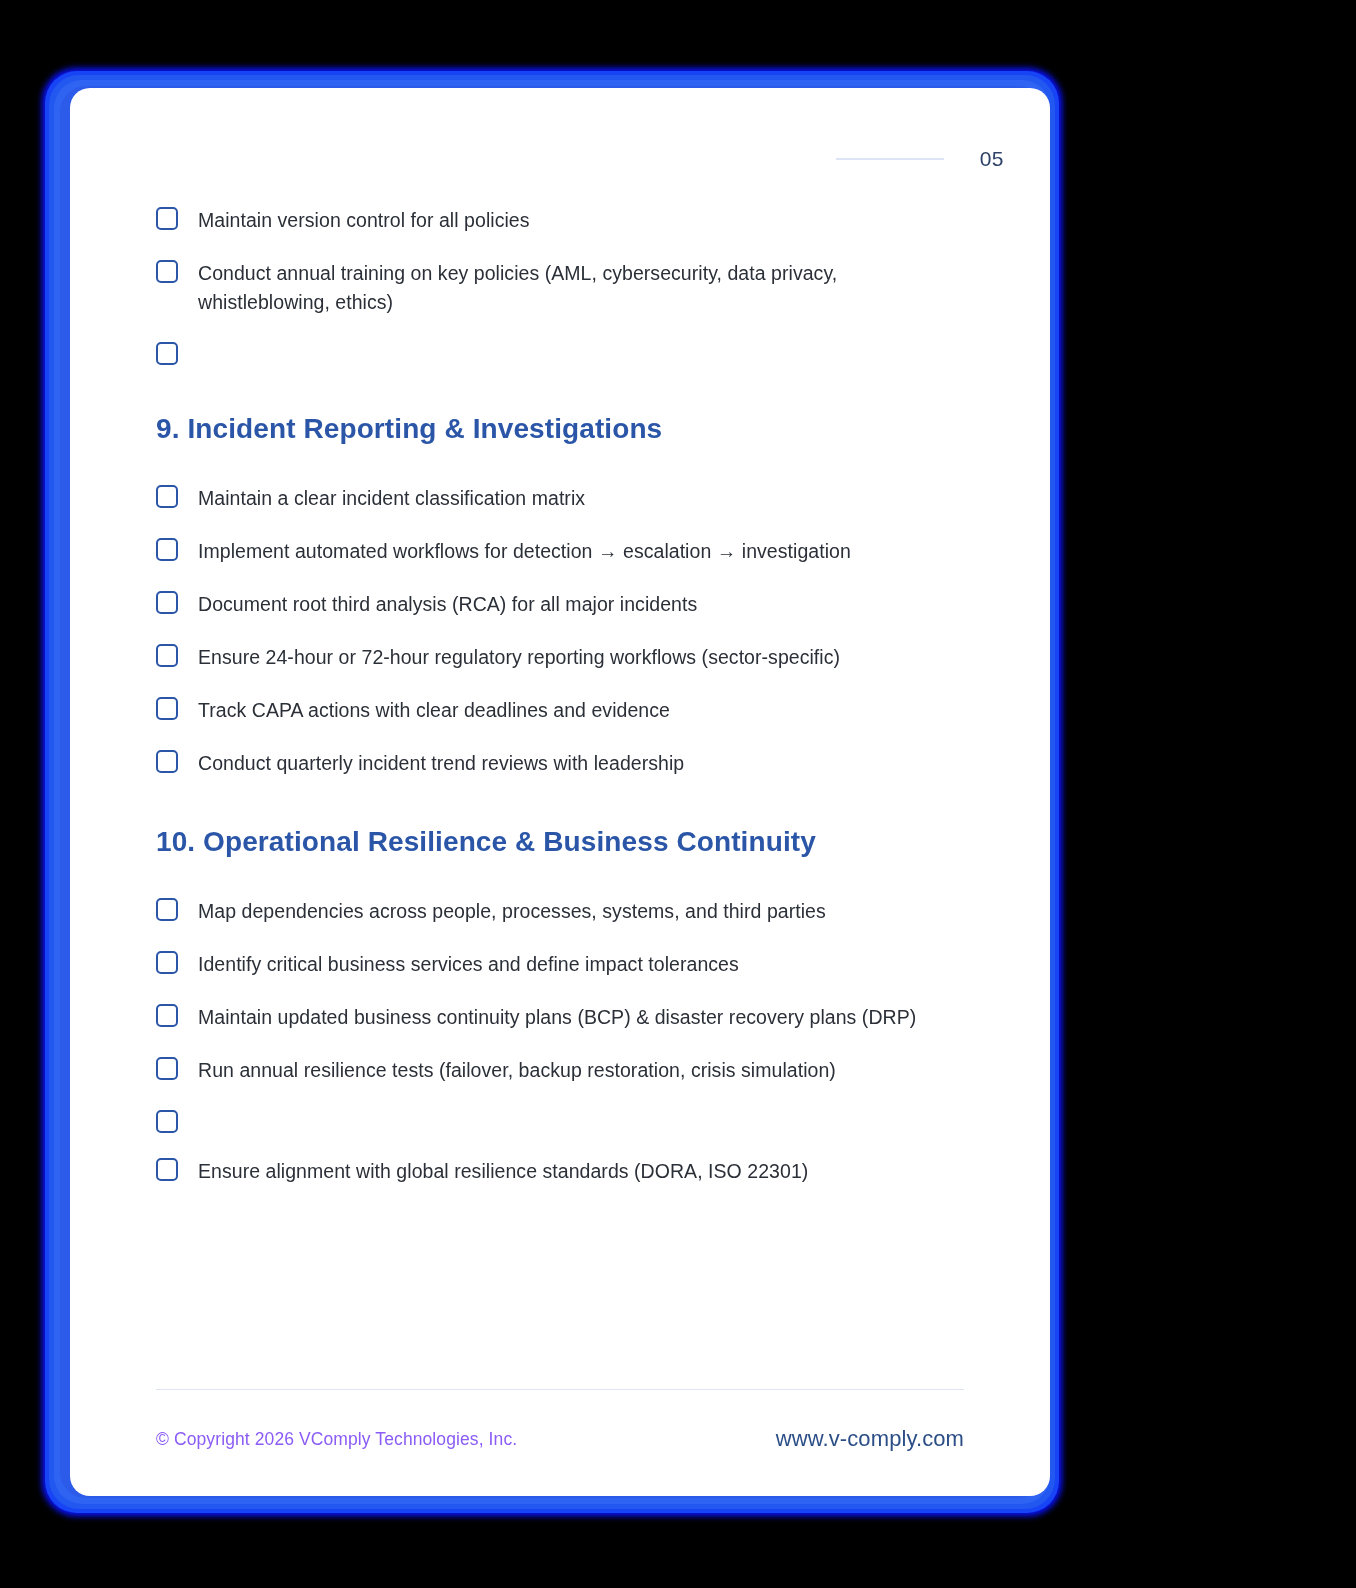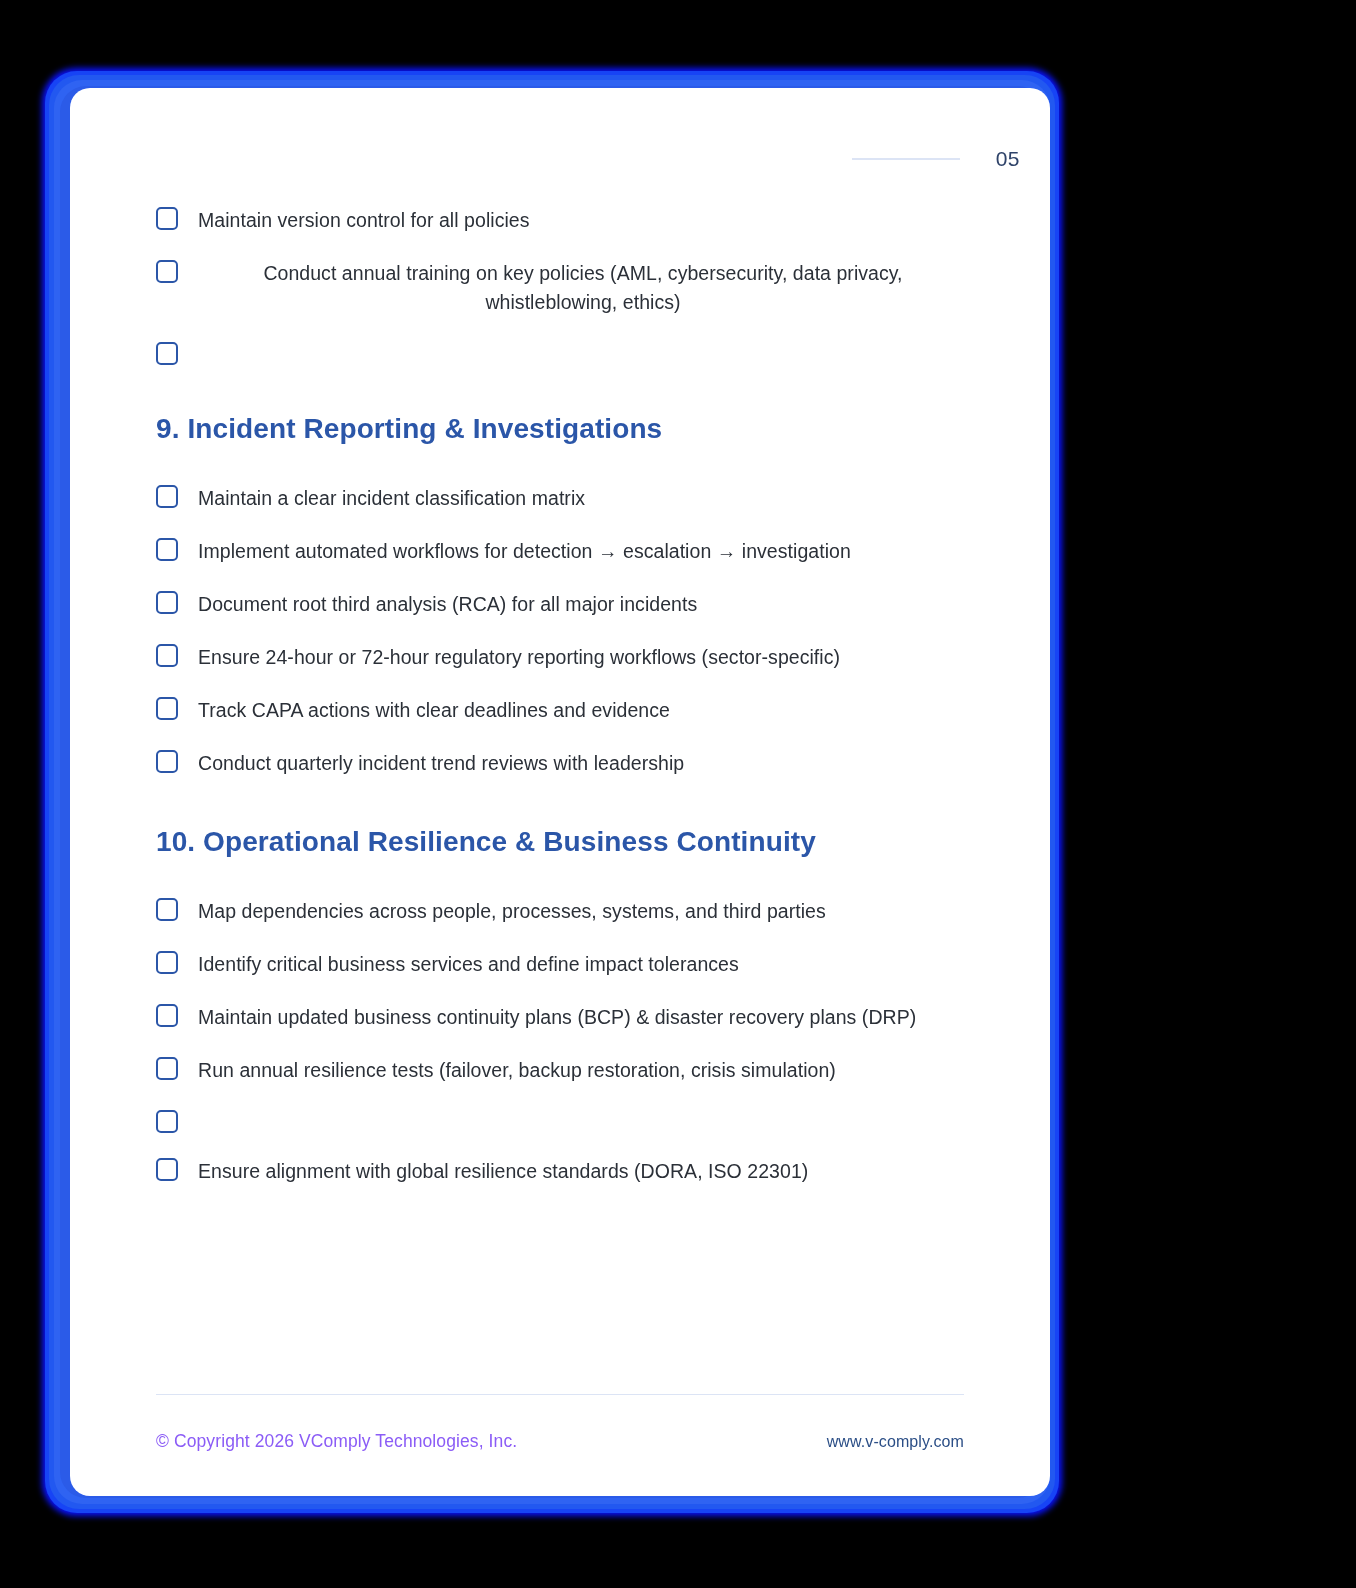--- a/index.html
+++ b/index.html
@@ -69,21 +69,21 @@
     position: absolute;
     left: 0; top: 0;
     width: 980px;
     height: 1408px;
     padding: 0;
   }
 
   
   .page-head {
     position: absolute;
-    right: 30px;
+    right: 46px;
     top: 60px;
     display: flex;
     align-items: center;
     gap: 36px;
   }
   .page-rule {
     width: 108px;
     height: 2px;
     background: #DCE4F5;
     display: block;
@@ -121,21 +121,20 @@
     background: #ffffff;
     margin-top: 1px;
   }
   .check-label {
     margin-left: 20px;
     font-size: 19.5px;
     line-height: 29px;
     color: #2B3038;
     letter-spacing: 0.05px;
     max-width: 770px;
-    text-align: center;
   }
 
   
   .section-heading {
     font-size: 28px;
     font-weight: bold;
     color: #2B56A8;
     letter-spacing: 0.1px;
     margin: 0;
     line-height: 1.25;
@@ -162,21 +161,21 @@
     display: flex;
     justify-content: space-between;
     align-items: center;
   }
   .footer-copy {
     font-size: 17.5px;
     color: #8b5cf6;
     letter-spacing: 0.1px;
   }
   .footer-url {
-    font-size: 16px;
+    font-size: 22px;
     color: #2B4E86;
     letter-spacing: 0.1px;
     text-decoration: none;
   }
 </style>
 </head>
 <body>
 
 <div id="frame-wrap">
   <div class="glow-layer glow-1"></div>

